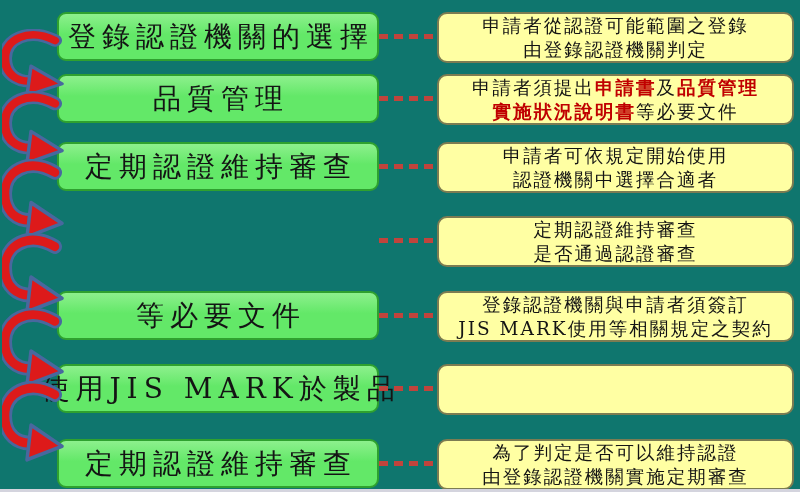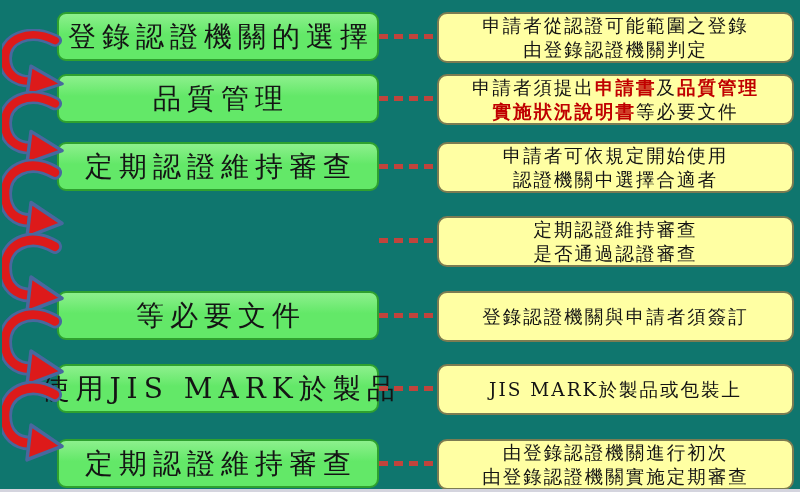--- a/index.html
+++ b/index.html
@@ -99,36 +99,36 @@
       <div class="desc-line"><span>定期認證維持審查</span></div>
       <div class="desc-line"><span>是否通過認證審查</span></div>
     </div>
 
   <div class="step-box" style="top:291px">
       <span>等必要文件</span>
     </div>
   <div class="connector" style="top:313px"></div>
   <div class="desc-box" style="top:291px">
       <div class="desc-line"><span>登錄認證機關與申請者須簽訂</span></div>
+      <div class="desc-line"><span>JIS MARK使用等相關規定之契約</span></div>
     </div>
 
   <div class="step-box" style="top:364px">
       <span>使用JIS MARK於製品</span>
     </div>
   <div class="connector" style="top:386px"></div>
   <div class="desc-box" style="top:364px">
-      <div class="desc-line"><span>JIS MARK於製品或包裝上</span></div>
     </div>
 
   <div class="step-box" style="top:439px">
       <span>定期認證維持審查</span>
     </div>
   <div class="connector" style="top:461px"></div>
   <div class="desc-box" style="top:439px">
-      <div class="desc-line"><span>由登錄認證機關進行初次</span></div>
+      <div class="desc-line"><span>為了判定是否可以維持認證</span></div>
       <div class="desc-line"><span>由登錄認證機關實施定期審查</span></div>
     </div>
 
   <div class="arrow" style="top:29px;height:69px">
       <svg viewBox="0 0 62 78" preserveAspectRatio="none">
         <path d="M53 13 C 26 -2, 3 12, 3 33 C 3 51, 15 60, 30 59" fill="none" stroke="var(--arrow-outline)" stroke-width="14" stroke-linecap="round"></path>
         <path d="M53 13 C 26 -2, 3 12, 3 33 C 3 51, 15 60, 30 59" fill="none" stroke="var(--arrow-fill)" stroke-width="8.5" stroke-linecap="round"></path>
         <polygon points="29,42 60,62 25,75" fill="var(--arrow-fill)" stroke="var(--arrow-outline)" stroke-width="3.5" stroke-linejoin="round"></polygon>
       </svg>
     </div>

